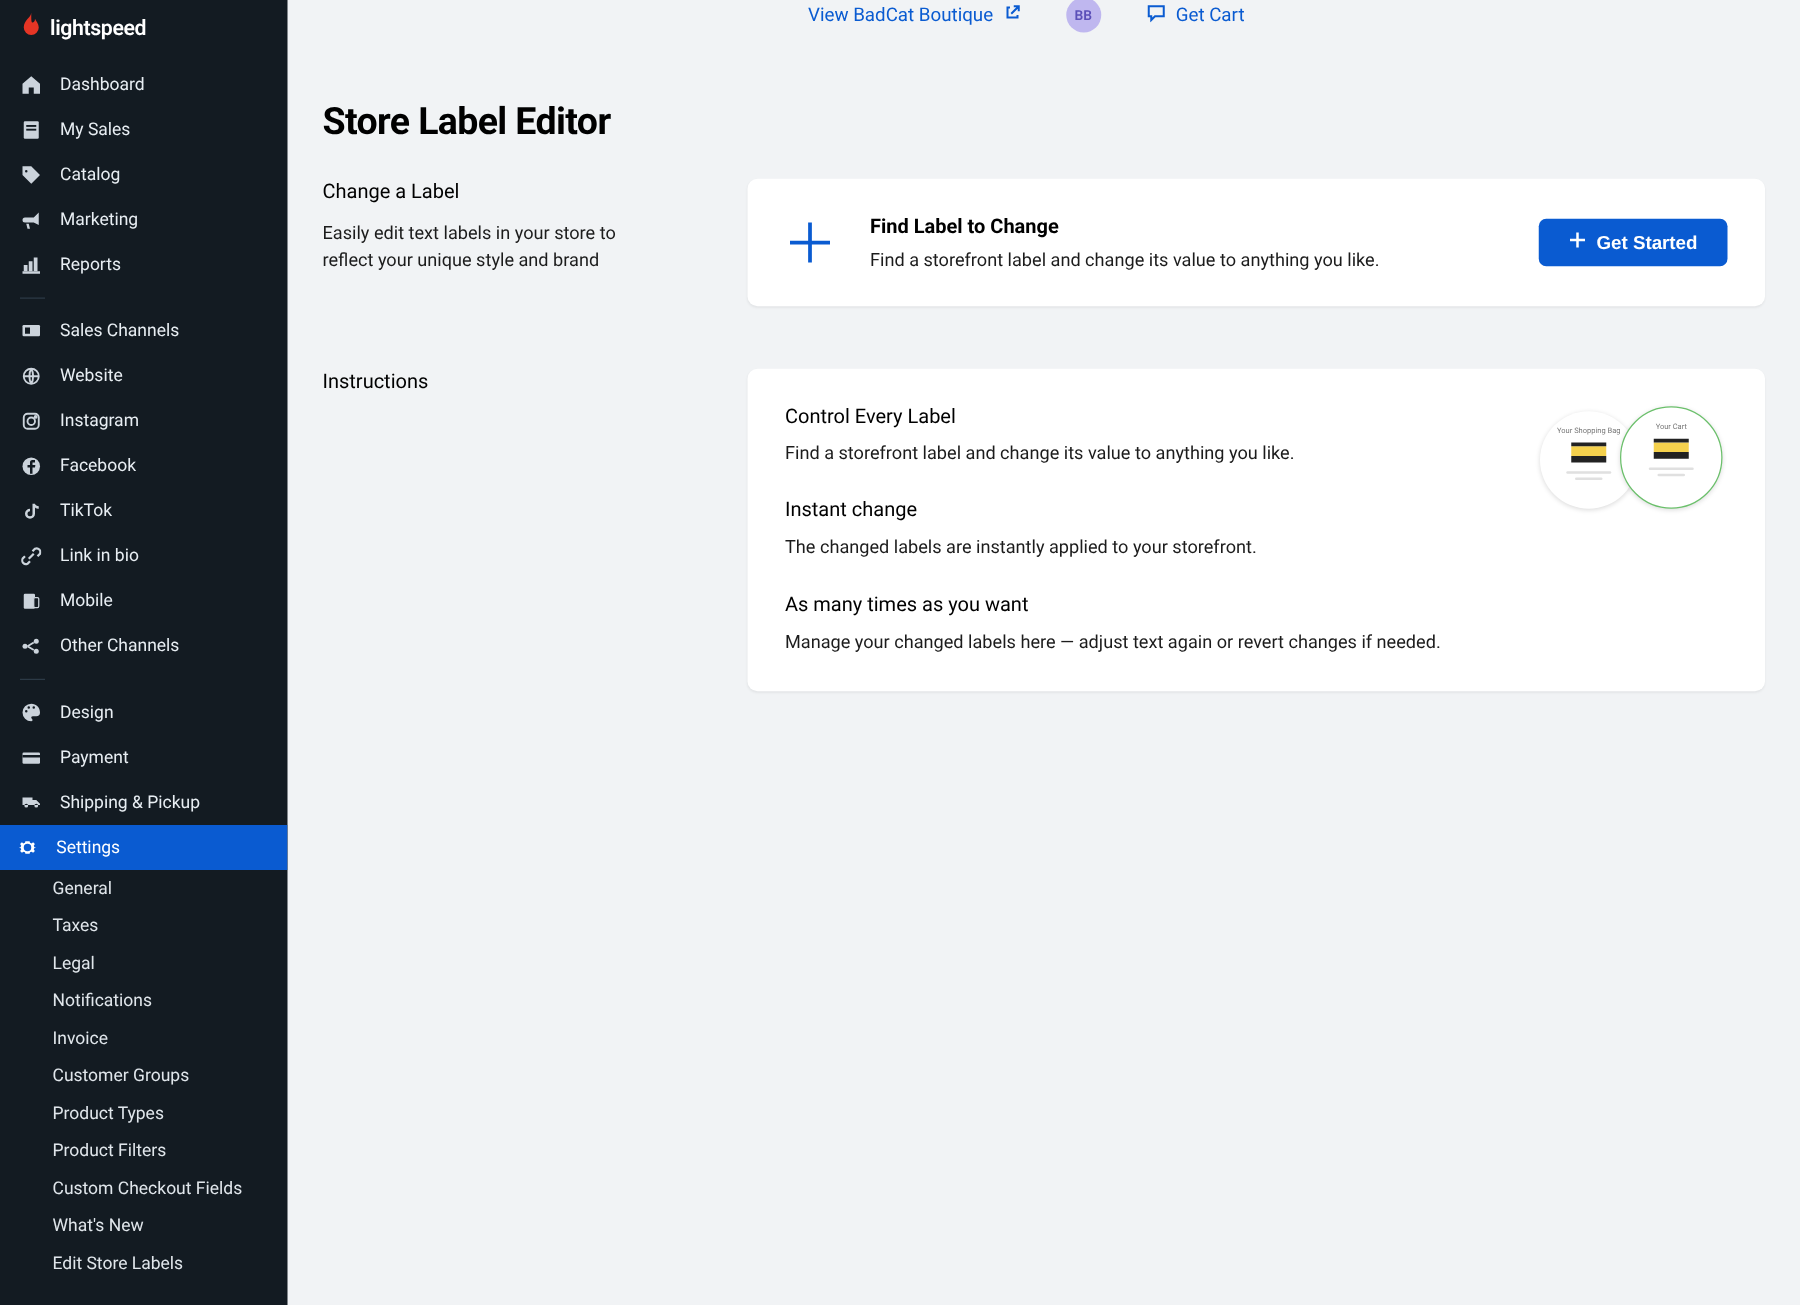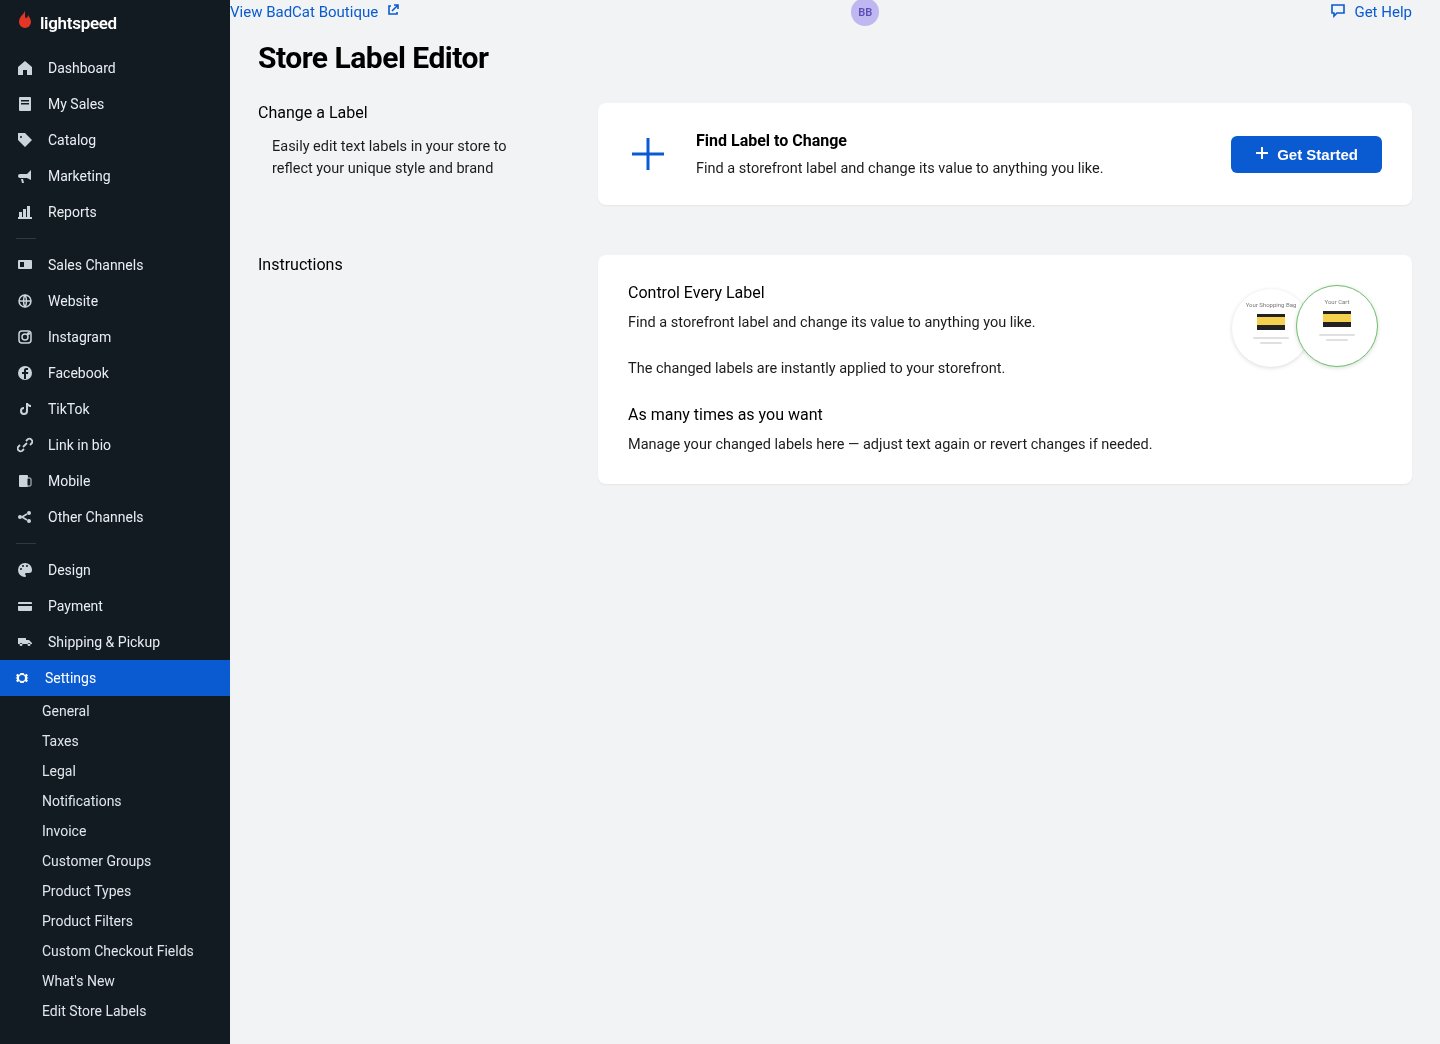--- a/index.html
+++ b/index.html
@@ -76,21 +76,21 @@
 
   
   .main {
     flex: 1;
     display: flex;
     flex-direction: column;
   }
   .topbar {
     height: 22px;
     display: flex;
-    justify-content: space-between;
+    justify-content: center;
     align-items: center;
     gap: 36px;
     padding: 2px 28px 0 0;
     font-size: 15px;
   }
   .top-link {
     color: #0a5bd1;
     display: inline-flex;
     align-items: center;
     gap: 8px;
@@ -110,20 +110,21 @@
   }
 
   .content {
     padding: 18px 28px 40px;
   }
   .page-title {
     font-size: 30px;
     font-weight: 700;
     letter-spacing: -0.5px;
     margin-bottom: 28px;
+    margin-top: 40px;
   }
 
   .section-row {
     display: flex;
     gap: 80px;
     margin-bottom: 50px;
     align-items: flex-start;
   }
   .section-left {
     width: 260px;
@@ -131,21 +132,20 @@
   }
   .section-title {
     font-size: 16px;
     font-weight: 400;
     margin-bottom: 14px;
   }
   .section-desc {
     font-size: 14.5px;
     color: #1c1c1c;
     line-height: 1.55;
-    margin-left: 14px;
   }
 
   .card {
     background: #fff;
     border-radius: 8px;
     box-shadow: 0 1px 2px rgba(0,0,0,0.06);
     padding: 28px 30px;
     flex: 1;
   }
 
@@ -456,21 +456,21 @@
     </span>
     <span class="avatar">
       <span>BB</span>
     </span>
     <span class="top-link">
       <span>
         <svg width="16" height="16" viewBox="0 0 16 16" fill="none" stroke="#0a5bd1" stroke-width="1.6">
             <path d="M2 3h12v8H7l-3 3v-3H2z"></path>
           </svg>
       </span>
-      <span>Get Help</span>
+      <span>Get Cart</span>
     </span>
   </div>
 
   <div class="content">
     <h1 class="page-title">Store Label Editor</h1>
 
     <div class="section-row">
       <div class="section-left">
         <div class="section-title">Change a Label</div>
         <div class="section-desc">Easily edit text labels in your store to reflect your unique style and brand</div>
@@ -503,20 +503,21 @@
       </div>
 
       <div class="card instructions-card">
         <div class="instructions-flex">
           <div class="instructions-text">
             <div class="block">
               <div class="block-title">Control Every Label</div>
               <div class="block-desc">Find a storefront label and change its value to anything you like.</div>
             </div>
             <div class="block">
+              <div class="block-title">Instant change</div>
               <div class="block-desc">The changed labels are instantly applied to your storefront.</div>
             </div>
             <div class="block">
               <div class="block-title">As many times as you want</div>
               <div class="block-desc">Manage your changed labels here — adjust text again or revert changes if needed.</div>
             </div>
           </div>
 
           <div class="illus">
             <div class="ill-circle left">

